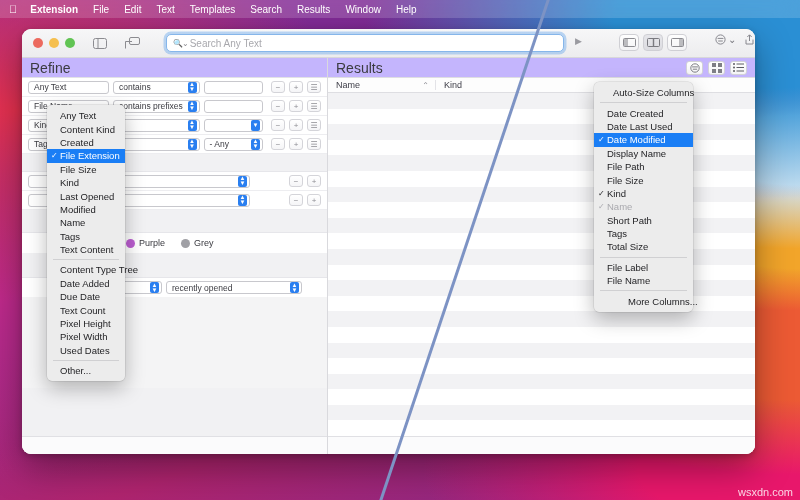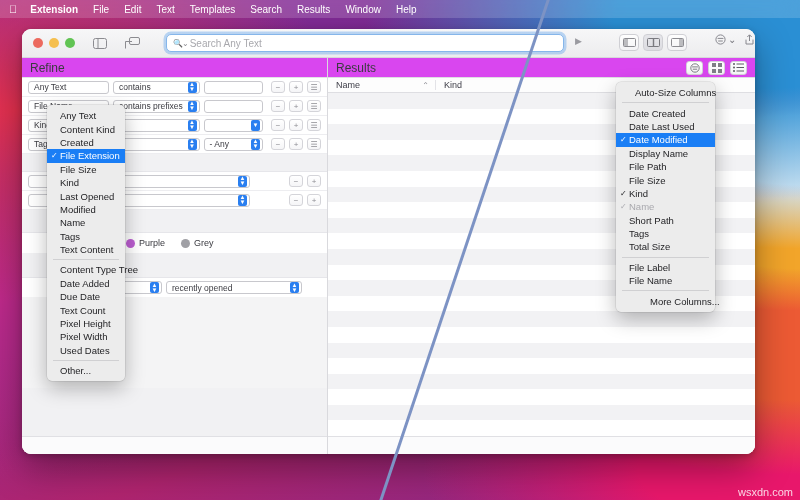--- a/index.html
+++ b/index.html
@@ -71,22 +71,22 @@
   }
   .vbtn.on{background:linear-gradient(#e6e6ea,#dcdce1);}
   .rtgrp{position:absolute;left:693px;top:5px;display:flex;gap:9px;align-items:center;}
   .rtbtn{display:flex;align-items:center;gap:2px;color:#77777d;font-size:10px;}
   
   #body{display:flex;height:397px;}
   #leftpane{width:305px;background:#f4f4f5;border-right:1px solid #d9d9dd;position:relative;}
   #rightpane{flex:1;background:#fff;position:relative;}
   .paneheader{
     height:19px;display:flex;align-items:center;
-    padding:0 8px;font-size:12px;color:#3b3b40;
-    background:#d946ef;box-sizing:border-box;text-align:center;
+    padding:0 8px;font-size:14px;color:#3b3b40;
+    background:#c4b5fd;box-sizing:border-box;text-align:center;
   }
   #rightpane .paneheader{justify-content:space-between;}
   .rhicons{display:flex;gap:5px;}
   .rhbtn{
     width:17px;height:14px;border:1px solid #d2d2d7;border-radius:3px;
     background:linear-gradient(#fff,#f4f4f6);
     display:flex;align-items:center;justify-content:center;box-sizing:border-box;
   }
   
   .rows{background:#fff;border-top:1px solid #e2e2e6;}
@@ -142,21 +142,21 @@
     height:13.4px;display:flex;align-items:center;
     font-size:9.5px;color:#1d1d20;padding:0 10px 0 4px;white-space:nowrap;
   }
   .mitem .ck{width:9px;font-size:8px;color:#1d1d20;flex:none;}
   .mitem.sel{background:#1a7ef5;color:#fff;}
   .mitem.sel .ck{color:#fff;}
   .mitem.dim{color:#a9a9ae;}
   .mitem.dim .ck{color:#a9a9ae;}
   .msep{height:1px;background:#d0d0d2;margin:3px 6px;}
   #refine-menu{left:25px;top:76px;width:78px;}
-  #columns-menu{left:616px;top:82px;width:99px;}
+  #columns-menu{left:594px;top:82px;width:99px;}
   #columns-menu .mitem{padding-left:4px;}
   
   .streak{
     position:absolute;background:#7d93c4;width:3px;height:720px;
     transform-origin:top left;z-index:60;pointer-events:none;
   }
   .streak.a{left:560px;top:-40px;transform:rotate(18.5deg);}
   .wm{
     position:absolute;right:7px;bottom:2px;color:rgba(255,255,255,.82);
     font-size:11px;z-index:70;

